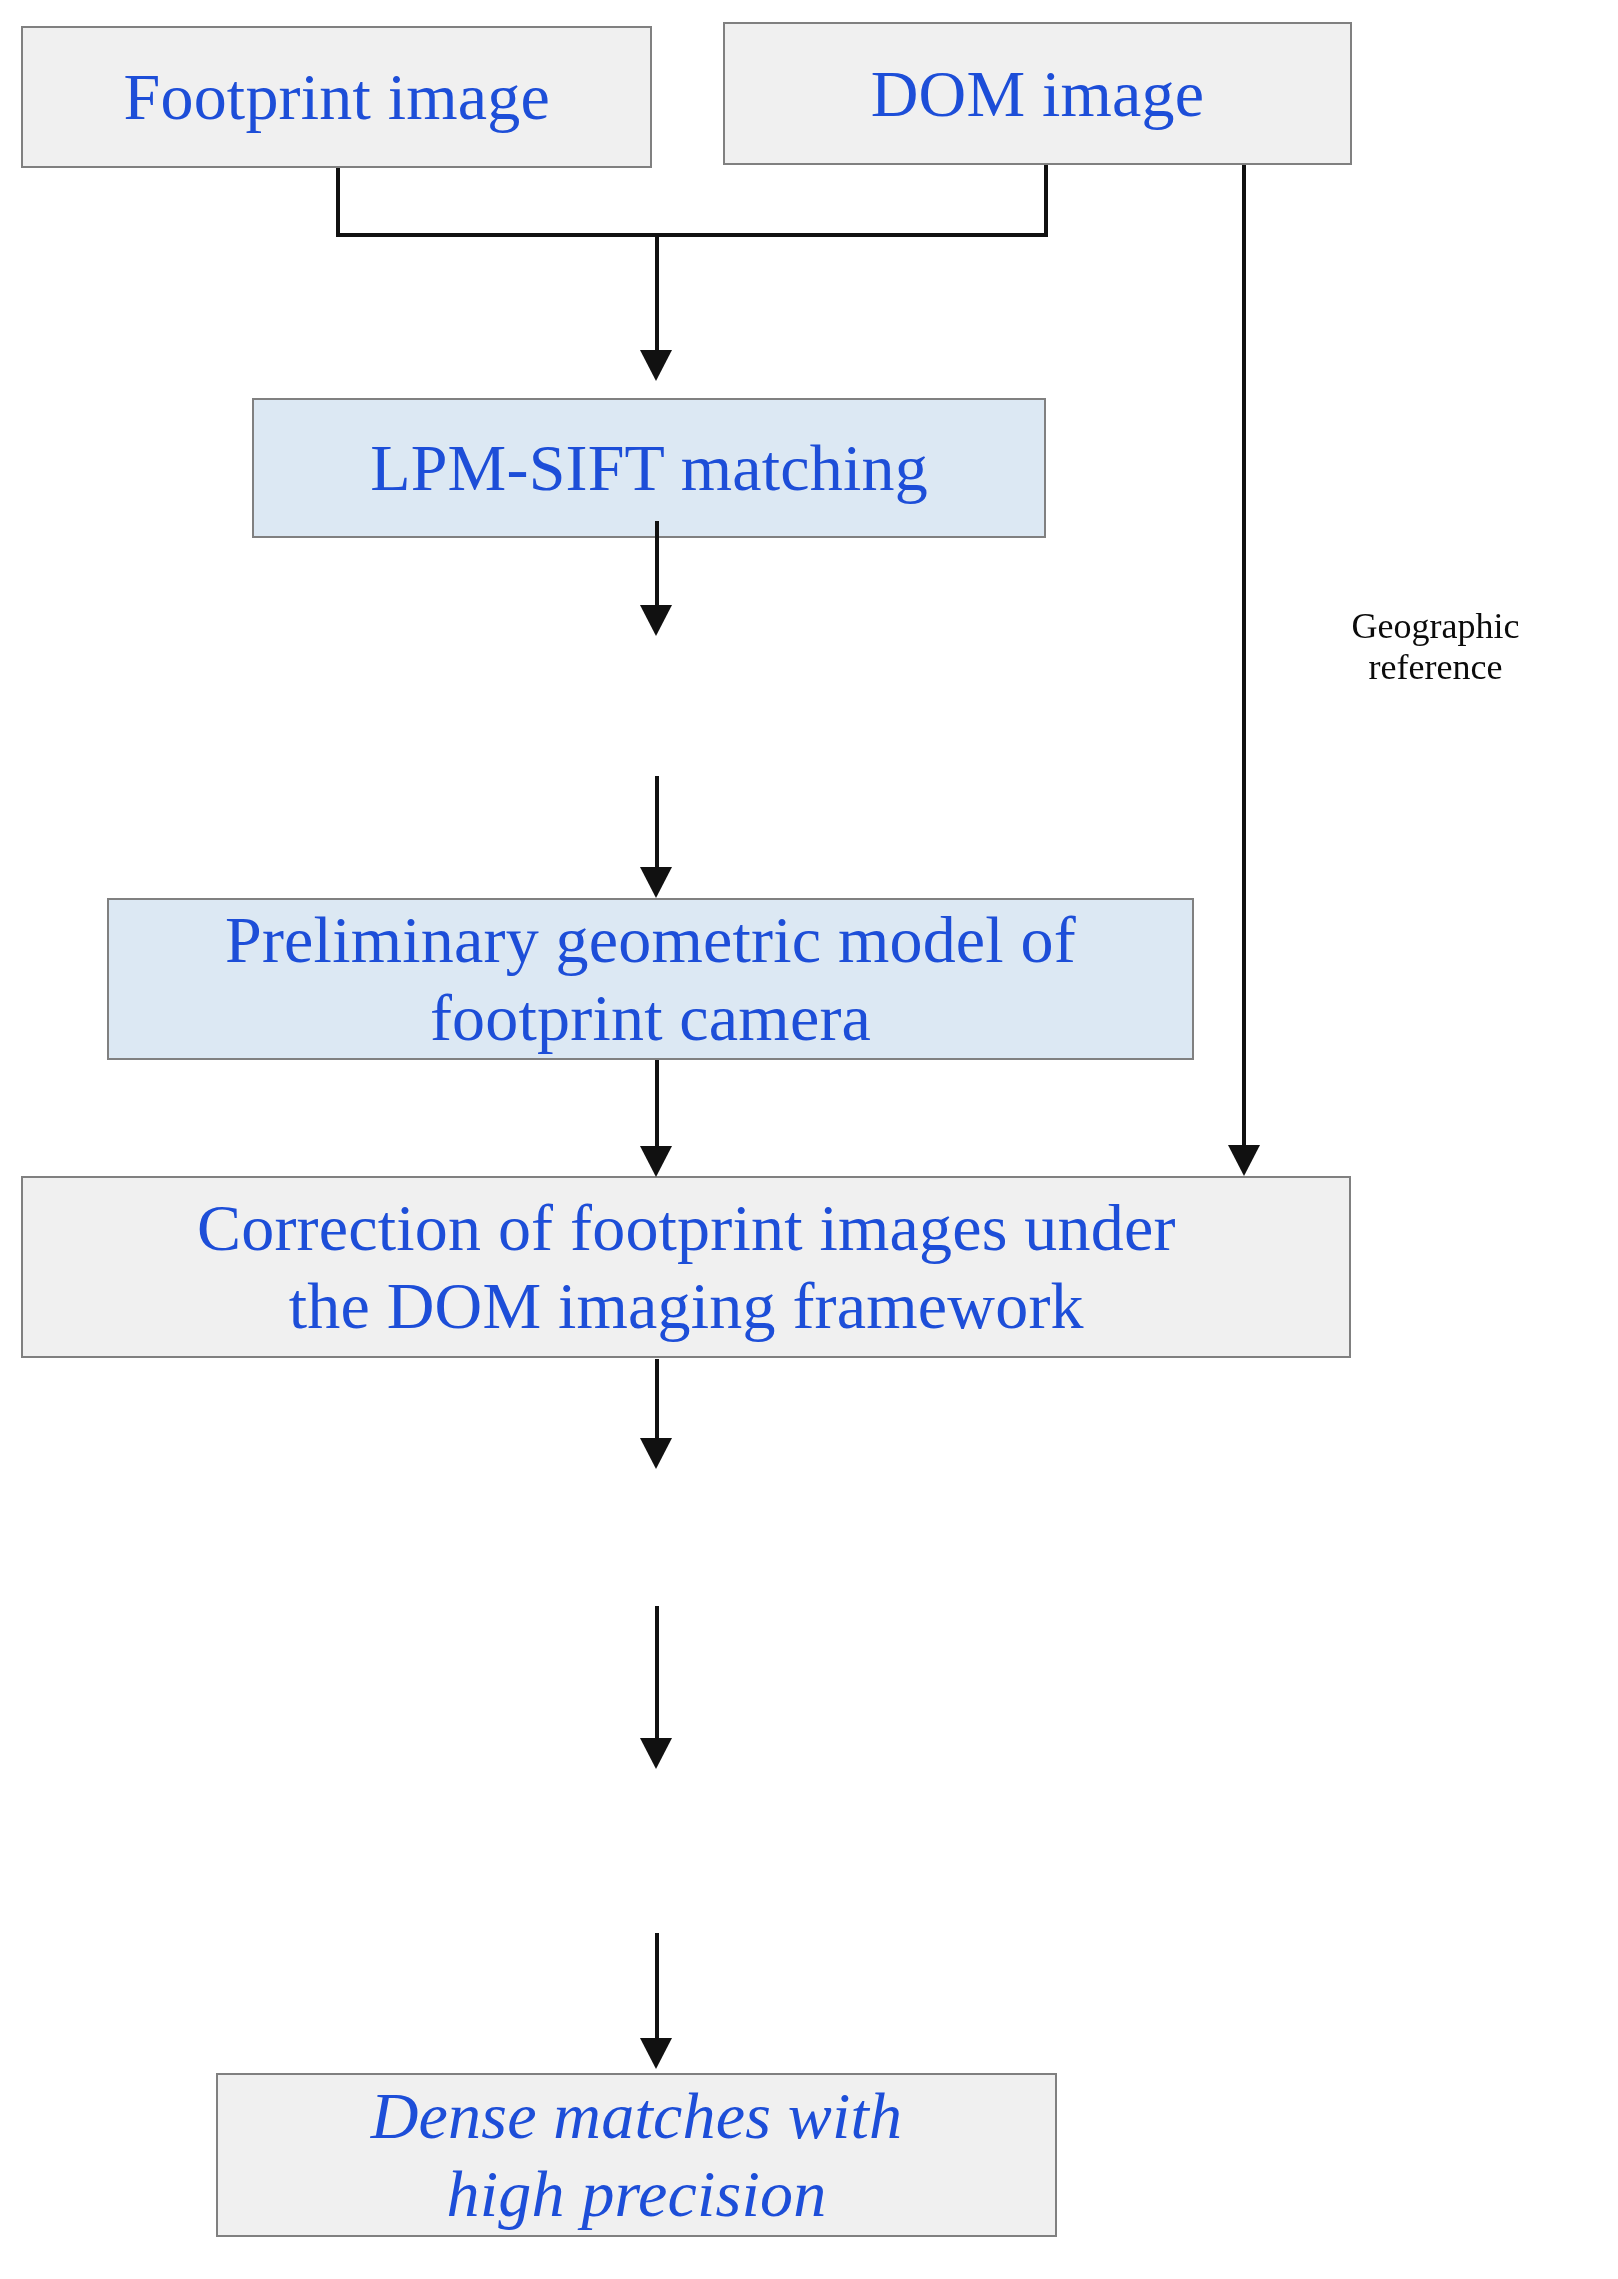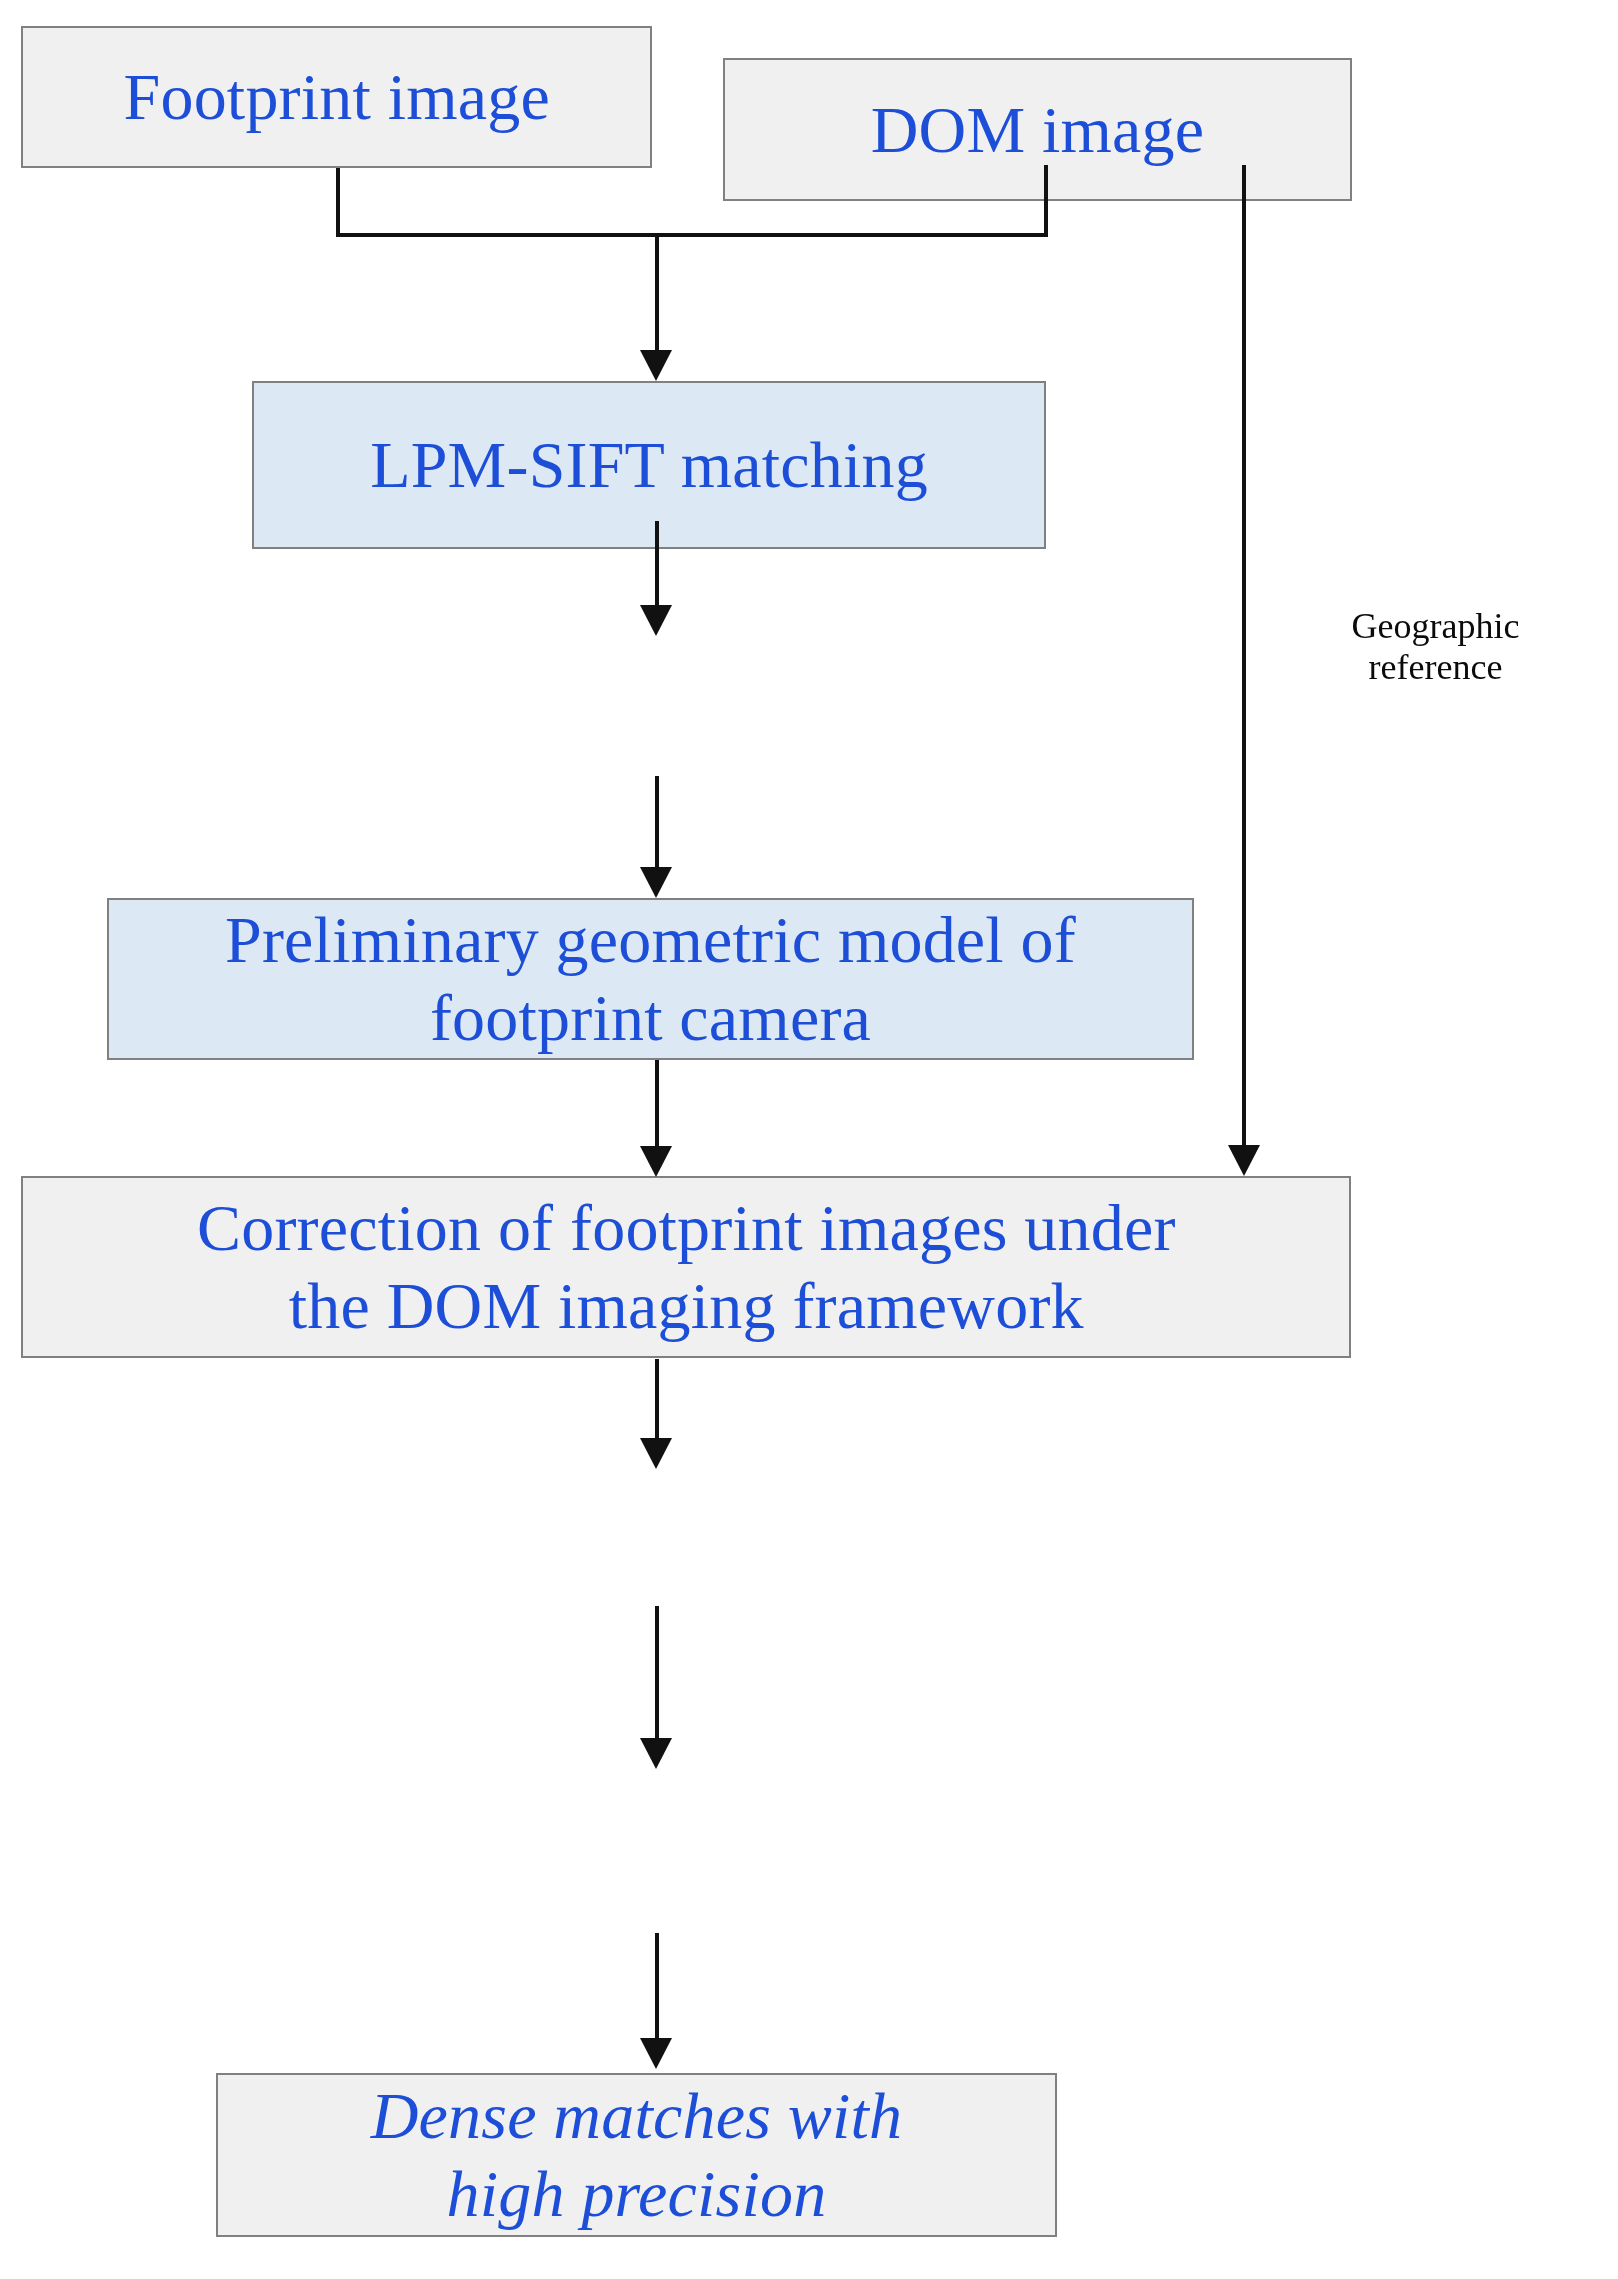--- a/index.html
+++ b/index.html
@@ -69,25 +69,25 @@
 </style>
 </head>
 <body>
 
 <div id="canvas">
 
   <div class="node" style="left:21.3px; top:26px; width:631px; height:142px;">
     <span class="txt">Footprint image</span>
   </div>
 
-  <div class="node" style="left:723px; top:22px; width:629px; height:143px;margin-top:36px;">
+  <div class="node" style="left:723px; top:22px; width:629px; height:143px;">
     <span class="txt">DOM image</span>
   </div>
 
-  <div class="node blue" style="left:252px; top:381px; width:794px; height:168px;">
+  <div class="node blue" style="left:252px; top:398px; width:794px; height:140px;">
     <span class="txt">LPM-SIFT matching</span>
   </div>
 
 
   <div class="node blue" style="left:107px; top:898px; width:1087px; height:162px;">
     <span class="txt">Preliminary geometric model of
 footprint camera</span>
   </div>
 
   <div class="node" style="left:21.3px; top:1176px; width:1330px; height:182px;">

